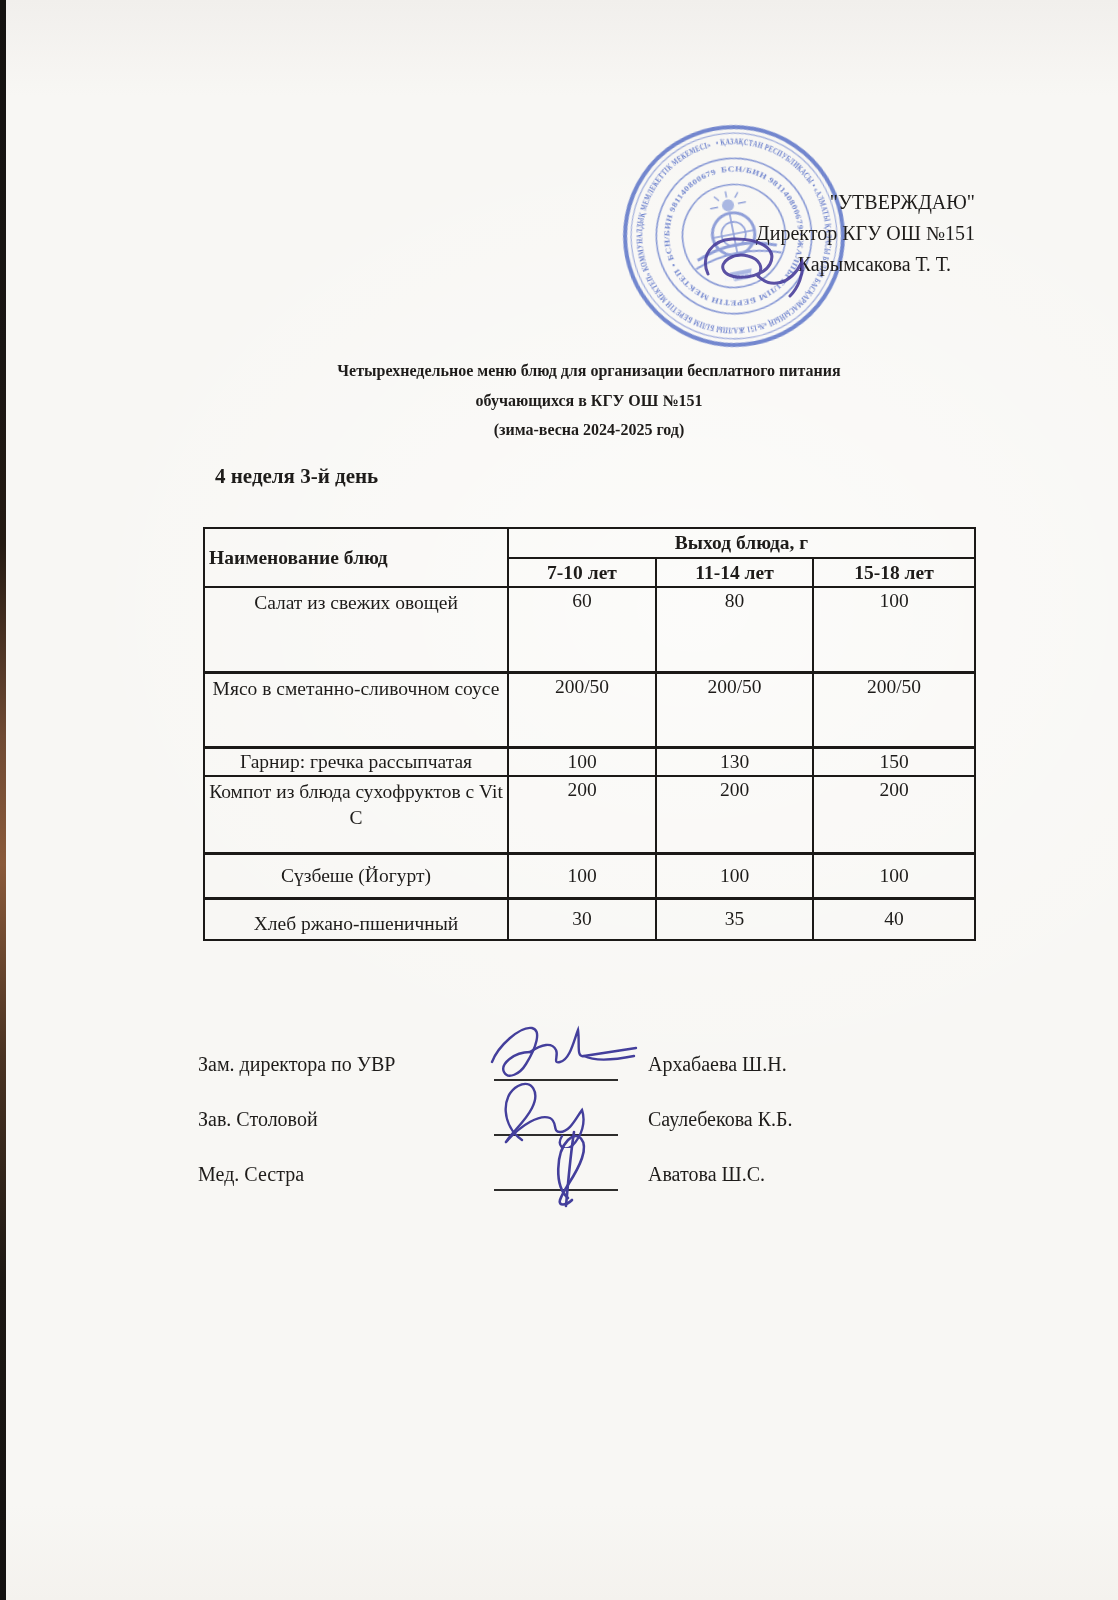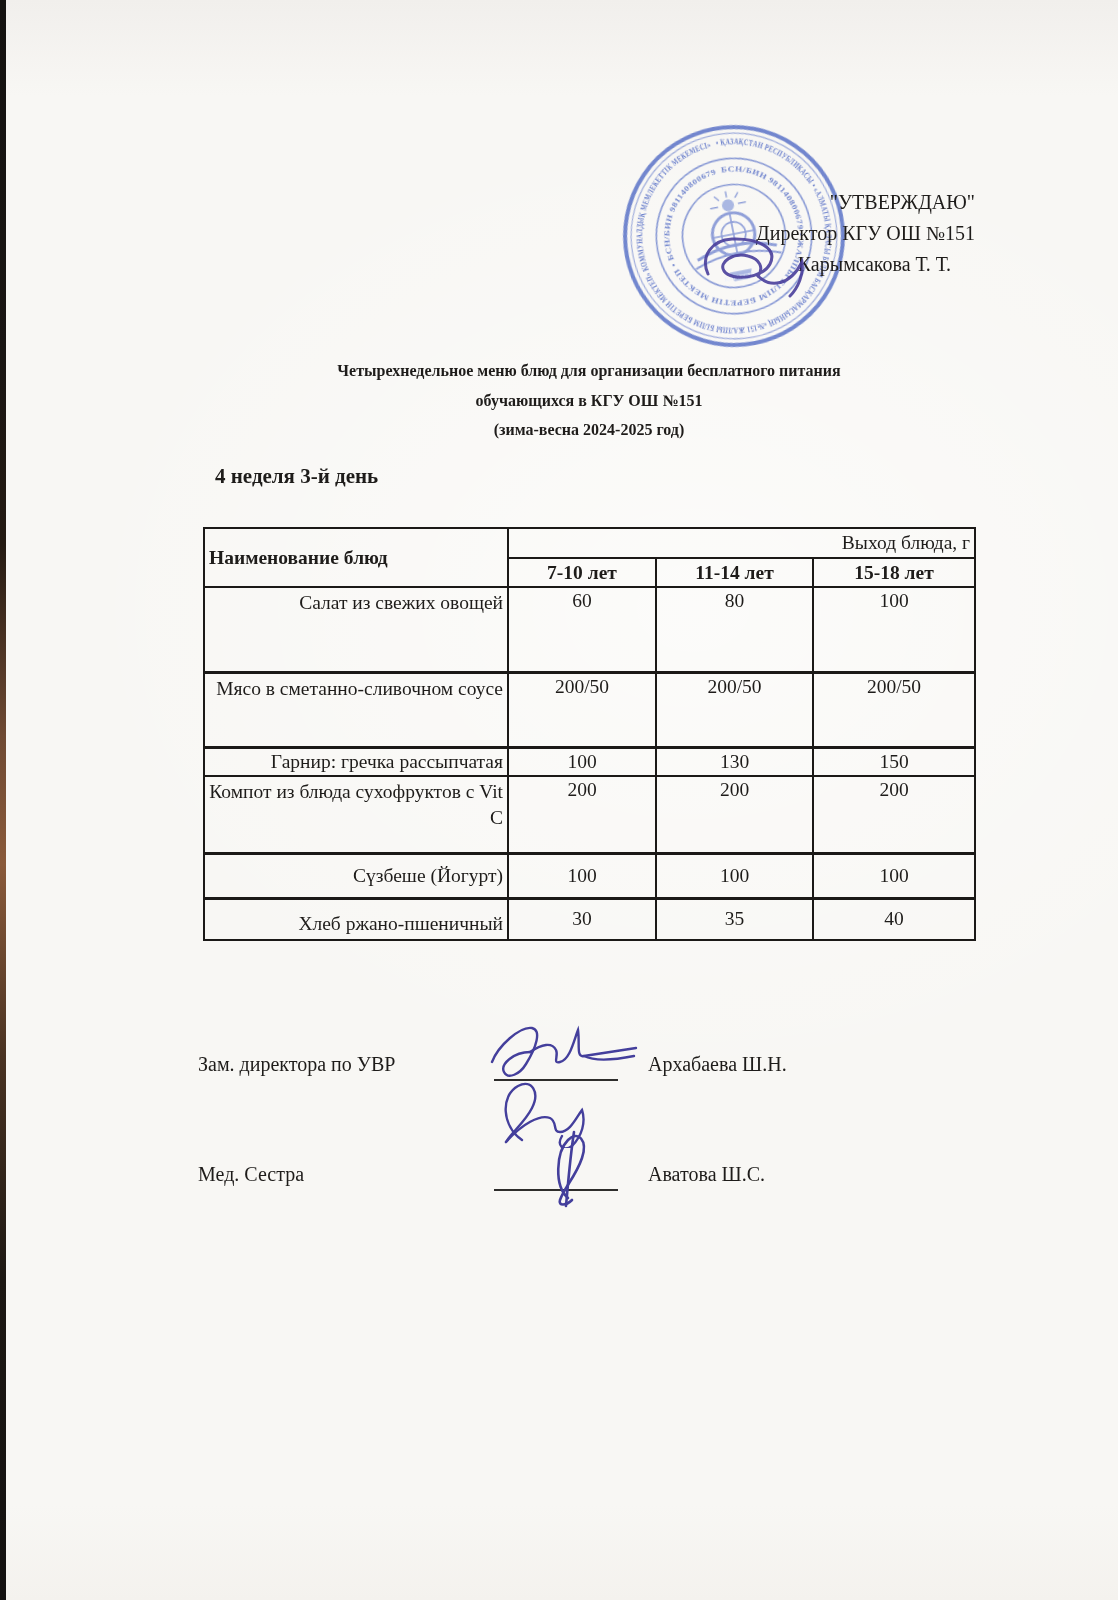--- a/index.html
+++ b/index.html
@@ -27,23 +27,23 @@
   .director-sign{position:absolute;left:694px;top:226px;width:140px;height:76px;z-index:3;opacity:.9;}
   
   .doc-title{position:absolute;left:200px;top:356px;width:778px;text-align:center;
     font-weight:bold;font-size:16px;line-height:29.5px;z-index:2;}
   .week-label{position:absolute;left:215px;top:464px;font-weight:bold;font-size:21px;}
   
   table.menu{position:absolute;left:203px;top:527px;border-collapse:collapse;table-layout:fixed;
     width:771px;font-size:19.5px;}
   table.menu td{border:2px solid #1b1917;padding:2px 4px;overflow:hidden;}
   td.dish-hdr{font-weight:bold;text-align:left;vertical-align:middle;}
-  td.out-hdr{font-weight:normal;text-align:right;vertical-align:middle;}
+  td.out-hdr{font-weight:bold;text-align:center;vertical-align:middle;}
   td.age-hdr{font-weight:bold;text-align:center;vertical-align:middle;margin-top:36px;}
-  td.dish{text-align:right;padding-left:7px;line-height:26px;margin-left:22px;}
+  td.dish{text-align:center;padding-left:7px;line-height:26px;margin-left:22px;}
   td.val{text-align:center;}
   tr.va-top td{vertical-align:top;}
   tr.va-mid td{vertical-align:middle;}
   tr.thick td{border-top-width:3px;}
   
   .sig-block{position:absolute;left:198px;top:1040px;width:640px;height:180px;font-size:20px;}
   .sig-row{position:absolute;left:0;width:640px;height:40px;}
   .sig-role{position:absolute;left:0;top:0;}
   .sig-name{position:absolute;left:450px;top:0;}
   .sig-line{position:absolute;left:296px;top:26px;width:124px;border-bottom:2px solid #2e2d2b;}
@@ -171,20 +171,25 @@
     </tr>
   </tbody>
     </table>
 
   <div class="sig-block">
     <div class="sig-row" style="top:13px">
       <span class="sig-role">Зам. директора по УВР</span>
       <span class="sig-line"></span>
       <span class="sig-name">Архабаева Ш.Н.</span>
     </div>
+    <div class="sig-row" style="top:68px">
+      <span class="sig-role">Зав. Столовой</span>
+      <span class="sig-line"></span>
+      <span class="sig-name">Саулебекова К.Б.</span>
+    </div>
     <div class="sig-row" style="top:123px">
       <span class="sig-role">Мед. Сестра</span>
       <span class="sig-line"></span>
       <span class="sig-name">Аватова Ш.С.</span>
     </div>
   </div>
 
   <svg class="squiggle" style="left:486px;top:1018px" width="160" height="66" viewBox="0 0 160 66">
     <g fill="none" stroke="#443f9c" stroke-width="2.4" stroke-linecap="round">
       <path d="M6,44 C12,28 34,8 46,10 C56,12 50,30 40,46 C34,56 22,62 18,54 C14,46 28,34 44,34"></path>

